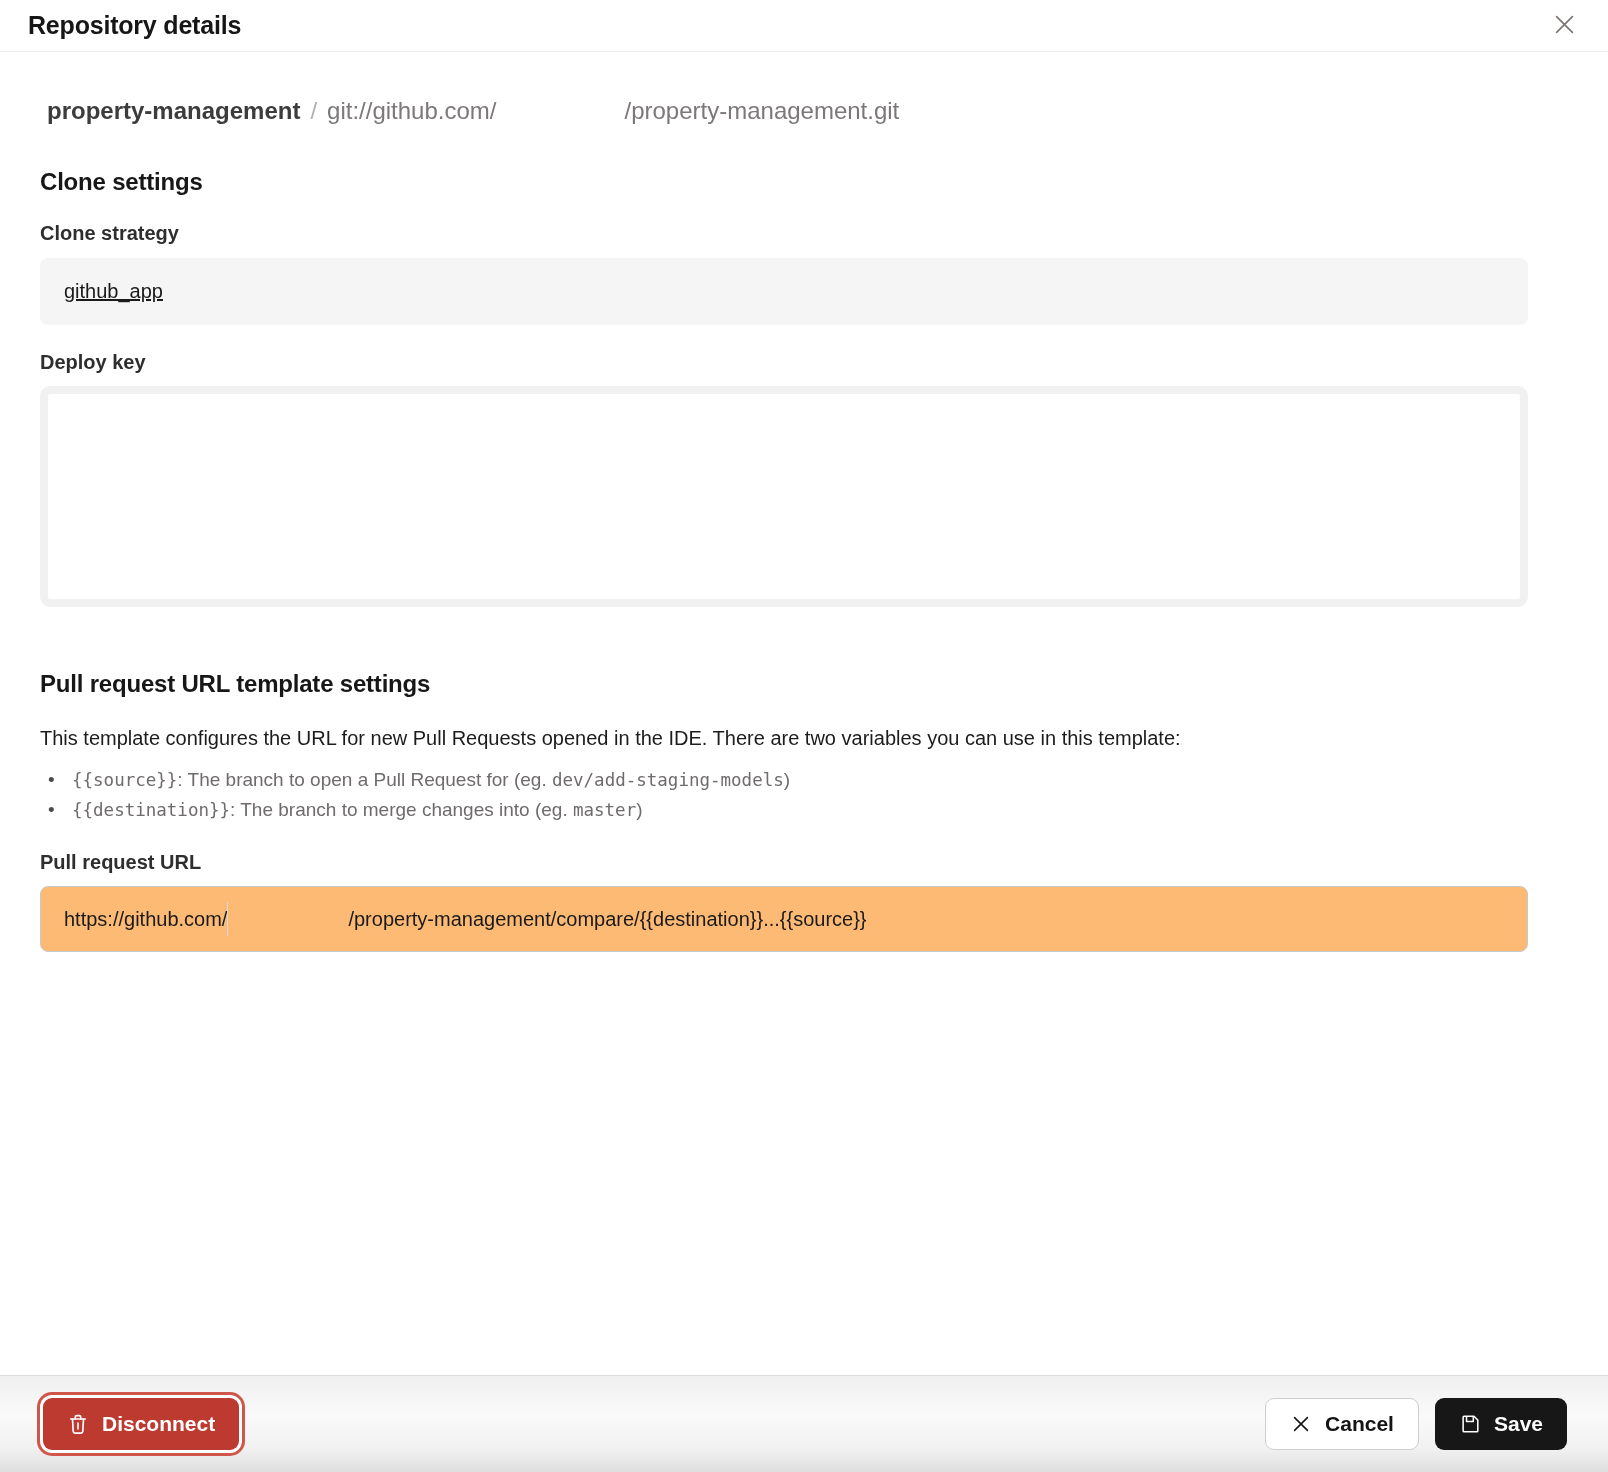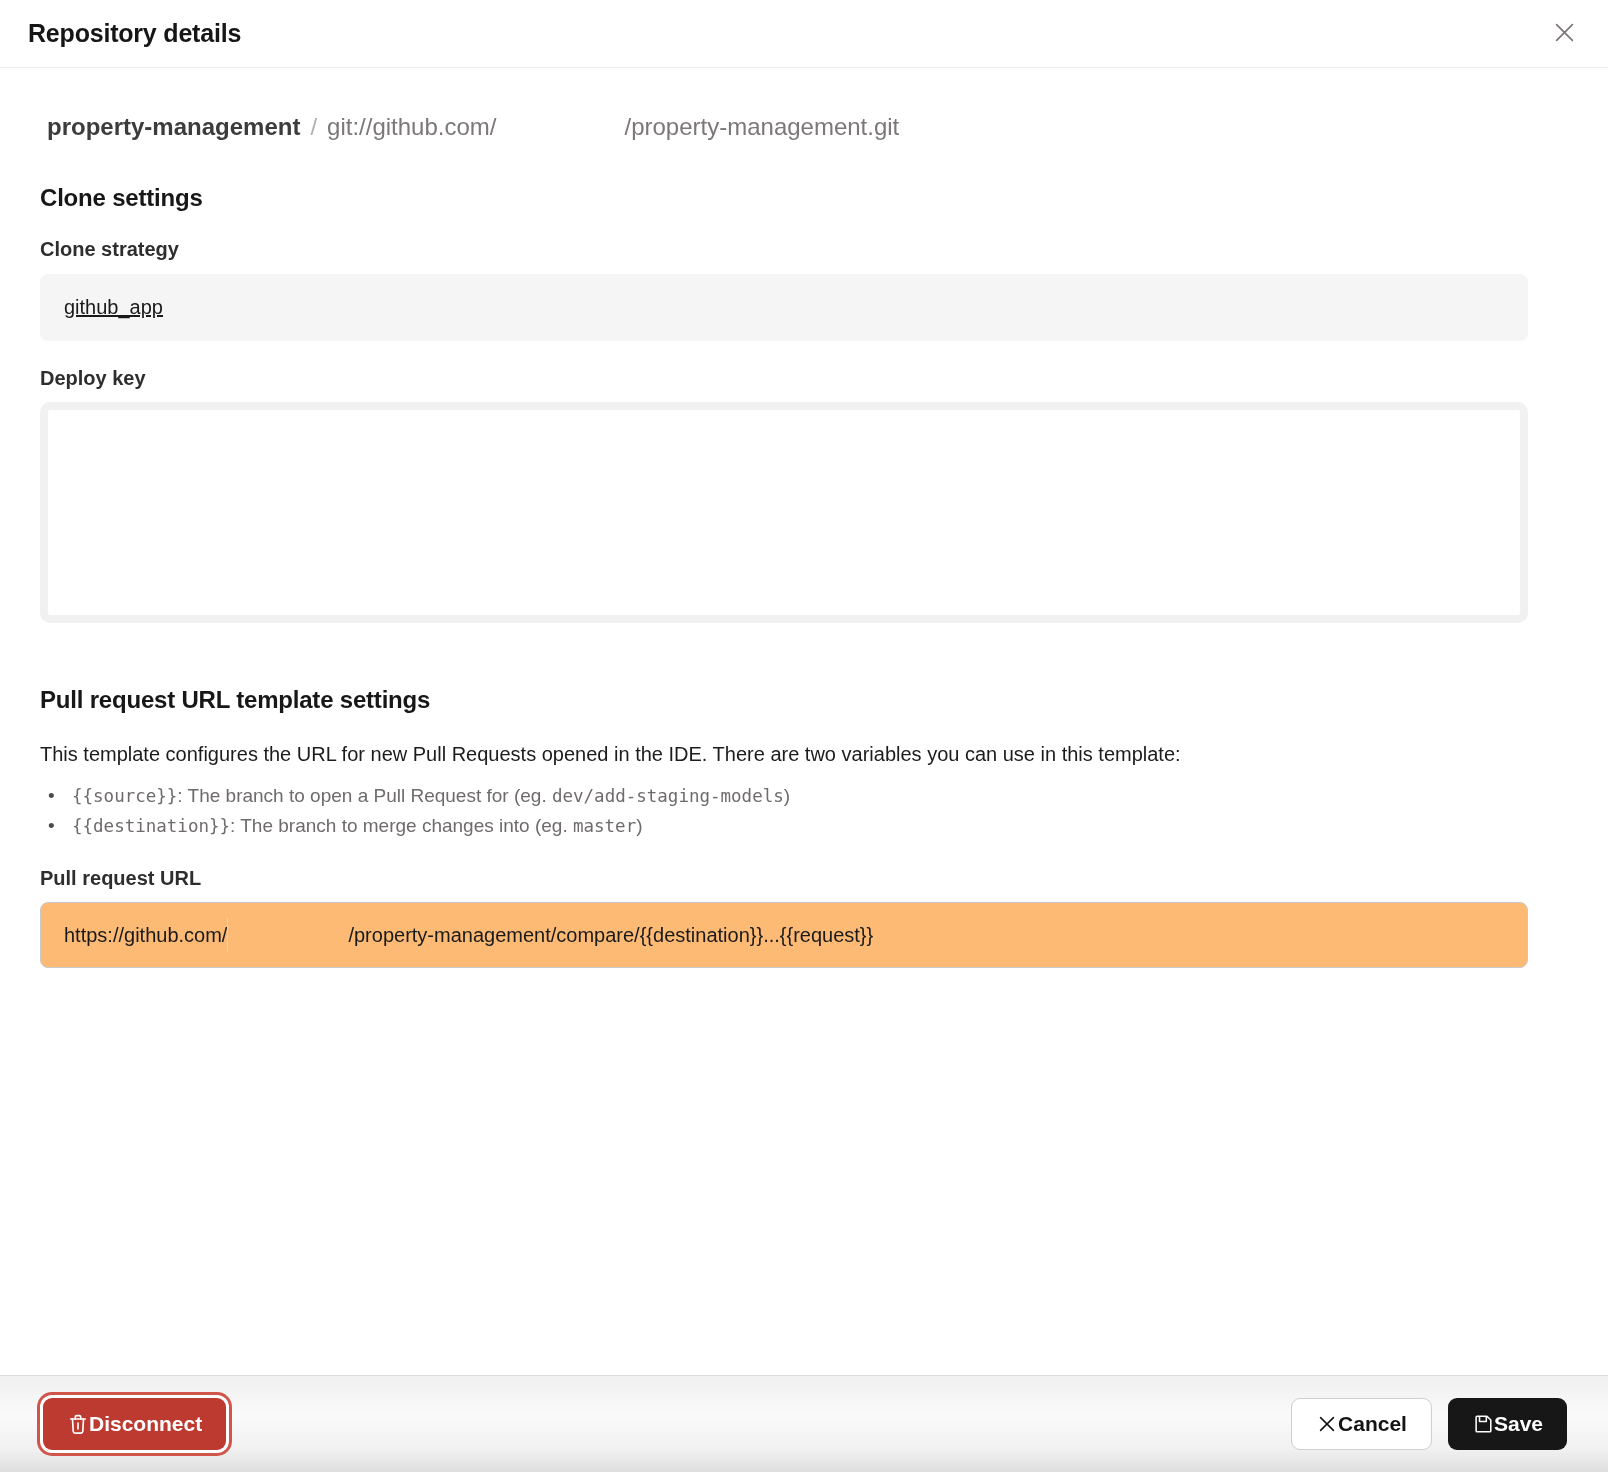--- a/index.html
+++ b/index.html
@@ -8,21 +8,21 @@
     width: 1608px; height: 1472px;
     background: #ffffff;
     font-family: "Liberation Sans", sans-serif;
     color: #161616;
     position: relative;
     overflow: hidden;
   }
 
   
   .modal-header {
-    height: 68px;
+    height: 52px;
     display: flex; align-items: center; justify-content: space-between;
     padding: 0 26px 0 28px;
     border-bottom: 1px solid #ececec;
   }
   .modal-title {
     margin: 0;
     font-size: 25px; font-weight: 700; color: #161616;
     letter-spacing: -0.2px;
   }
   .close-btn {
@@ -118,21 +118,21 @@
   .modal-footer {
     position: absolute; left: 0; right: 0; bottom: 0;
     height: 97px;
     border-top: 1px solid #dcdcdc;
     background: linear-gradient(180deg, #f0f0f0 0%, #fafafa 42%, #f1f1f1 76%, #dedede 100%);
     display: flex; align-items: center; justify-content: space-between;
     padding: 0 41px 0 43px;
   }
   .btn {
     height: 52px;
-    display: inline-flex; align-items: center; 
+    display: inline-flex; align-items: center; gap: 13px;
     padding: 0 24px;
     border: none; border-radius: 9px;
     font-family: inherit; font-size: 21px; font-weight: 600;
     cursor: pointer;
   }
   .btn-danger {
     background: #bd3a30; color: #ffffff;
     box-shadow: 0 0 0 3px #ffffff, 0 0 0 6px #d0554b;
   }
   .footer-right { display: flex; align-items: center; gap: 16px; border-radius: 9px; }
@@ -185,21 +185,21 @@
       </li>
       <li>
         <code>{{destination}}</code><span>: The branch to merge changes into (eg. </span><code>master</code><span>)</span>
       </li>
     </ul>
 
     <div class="field-label">Pull request URL</div>
     <div class="text-input">
       <span>https://github.com/</span>
         <span class="input-gap"></span>
-        <span>/property-management/compare/{{destination}}...{{request}}</span>
+        <span>/property-management/compare/{{destination}}...{{source}}</span>
     </div>
 
   </main>
 
   <footer class="modal-footer">
 
     <button class="btn btn-danger">
       <span class="icon">
         <svg width="22" height="24" viewBox="0 0 24 26" fill="none" stroke="#ffffff" stroke-width="1.8" stroke-linecap="round" stroke-linejoin="round">
           <path d="M4 7.5h16"></path>

